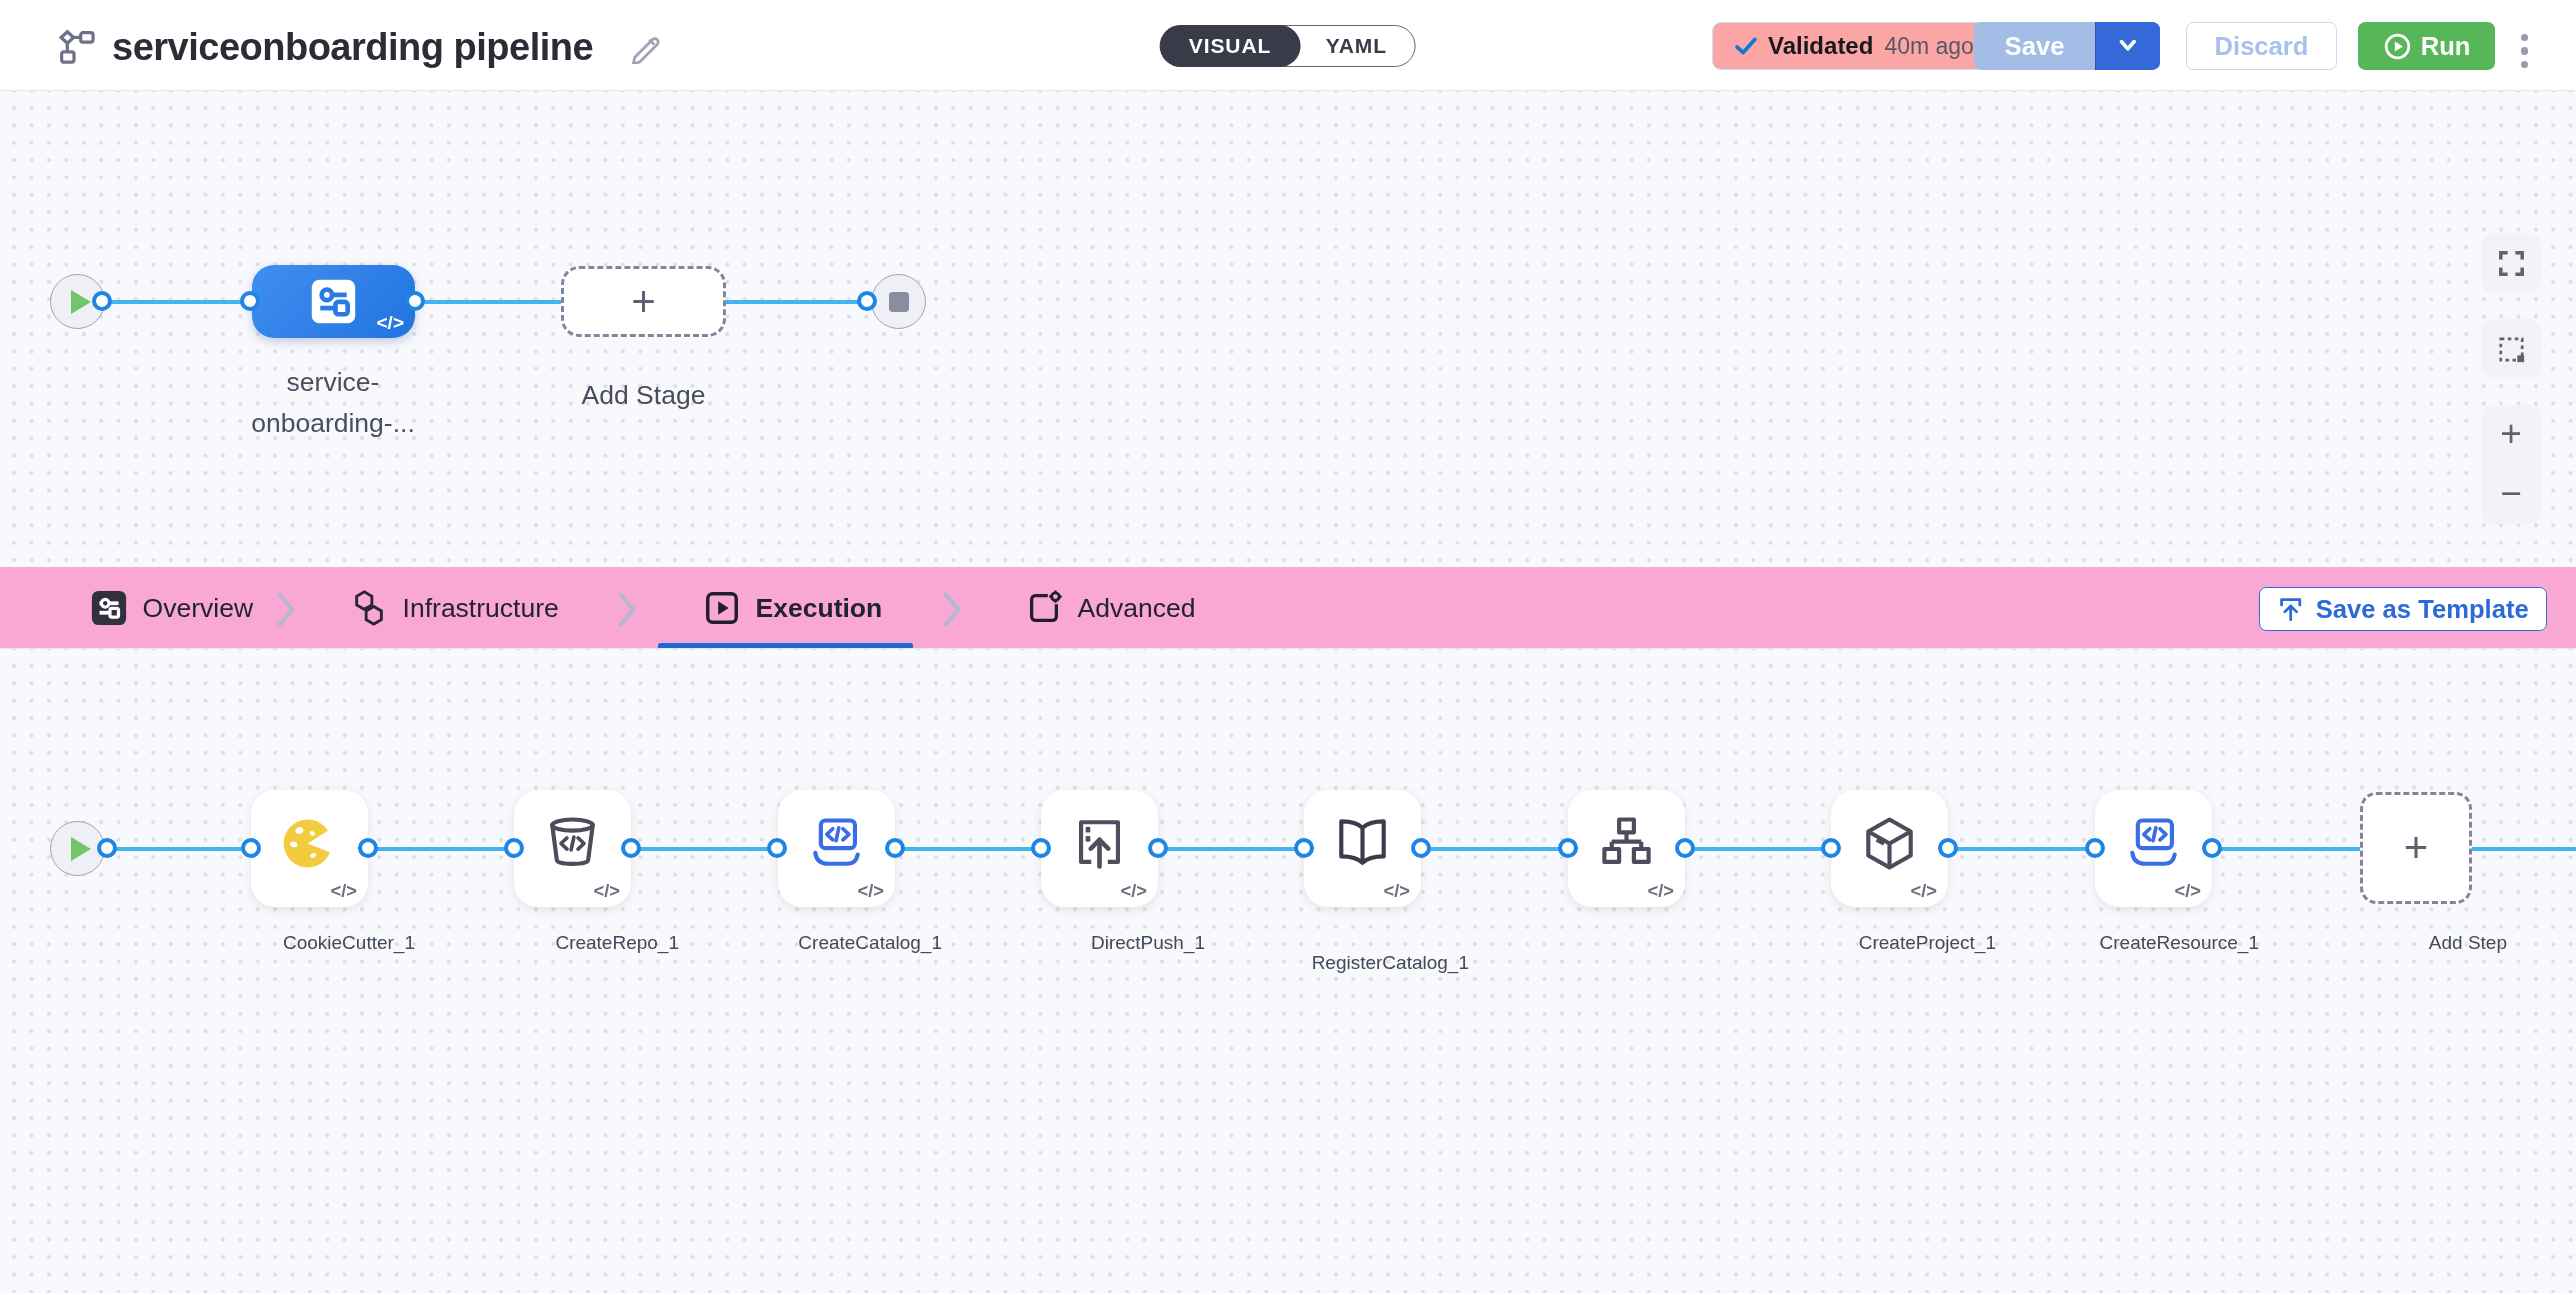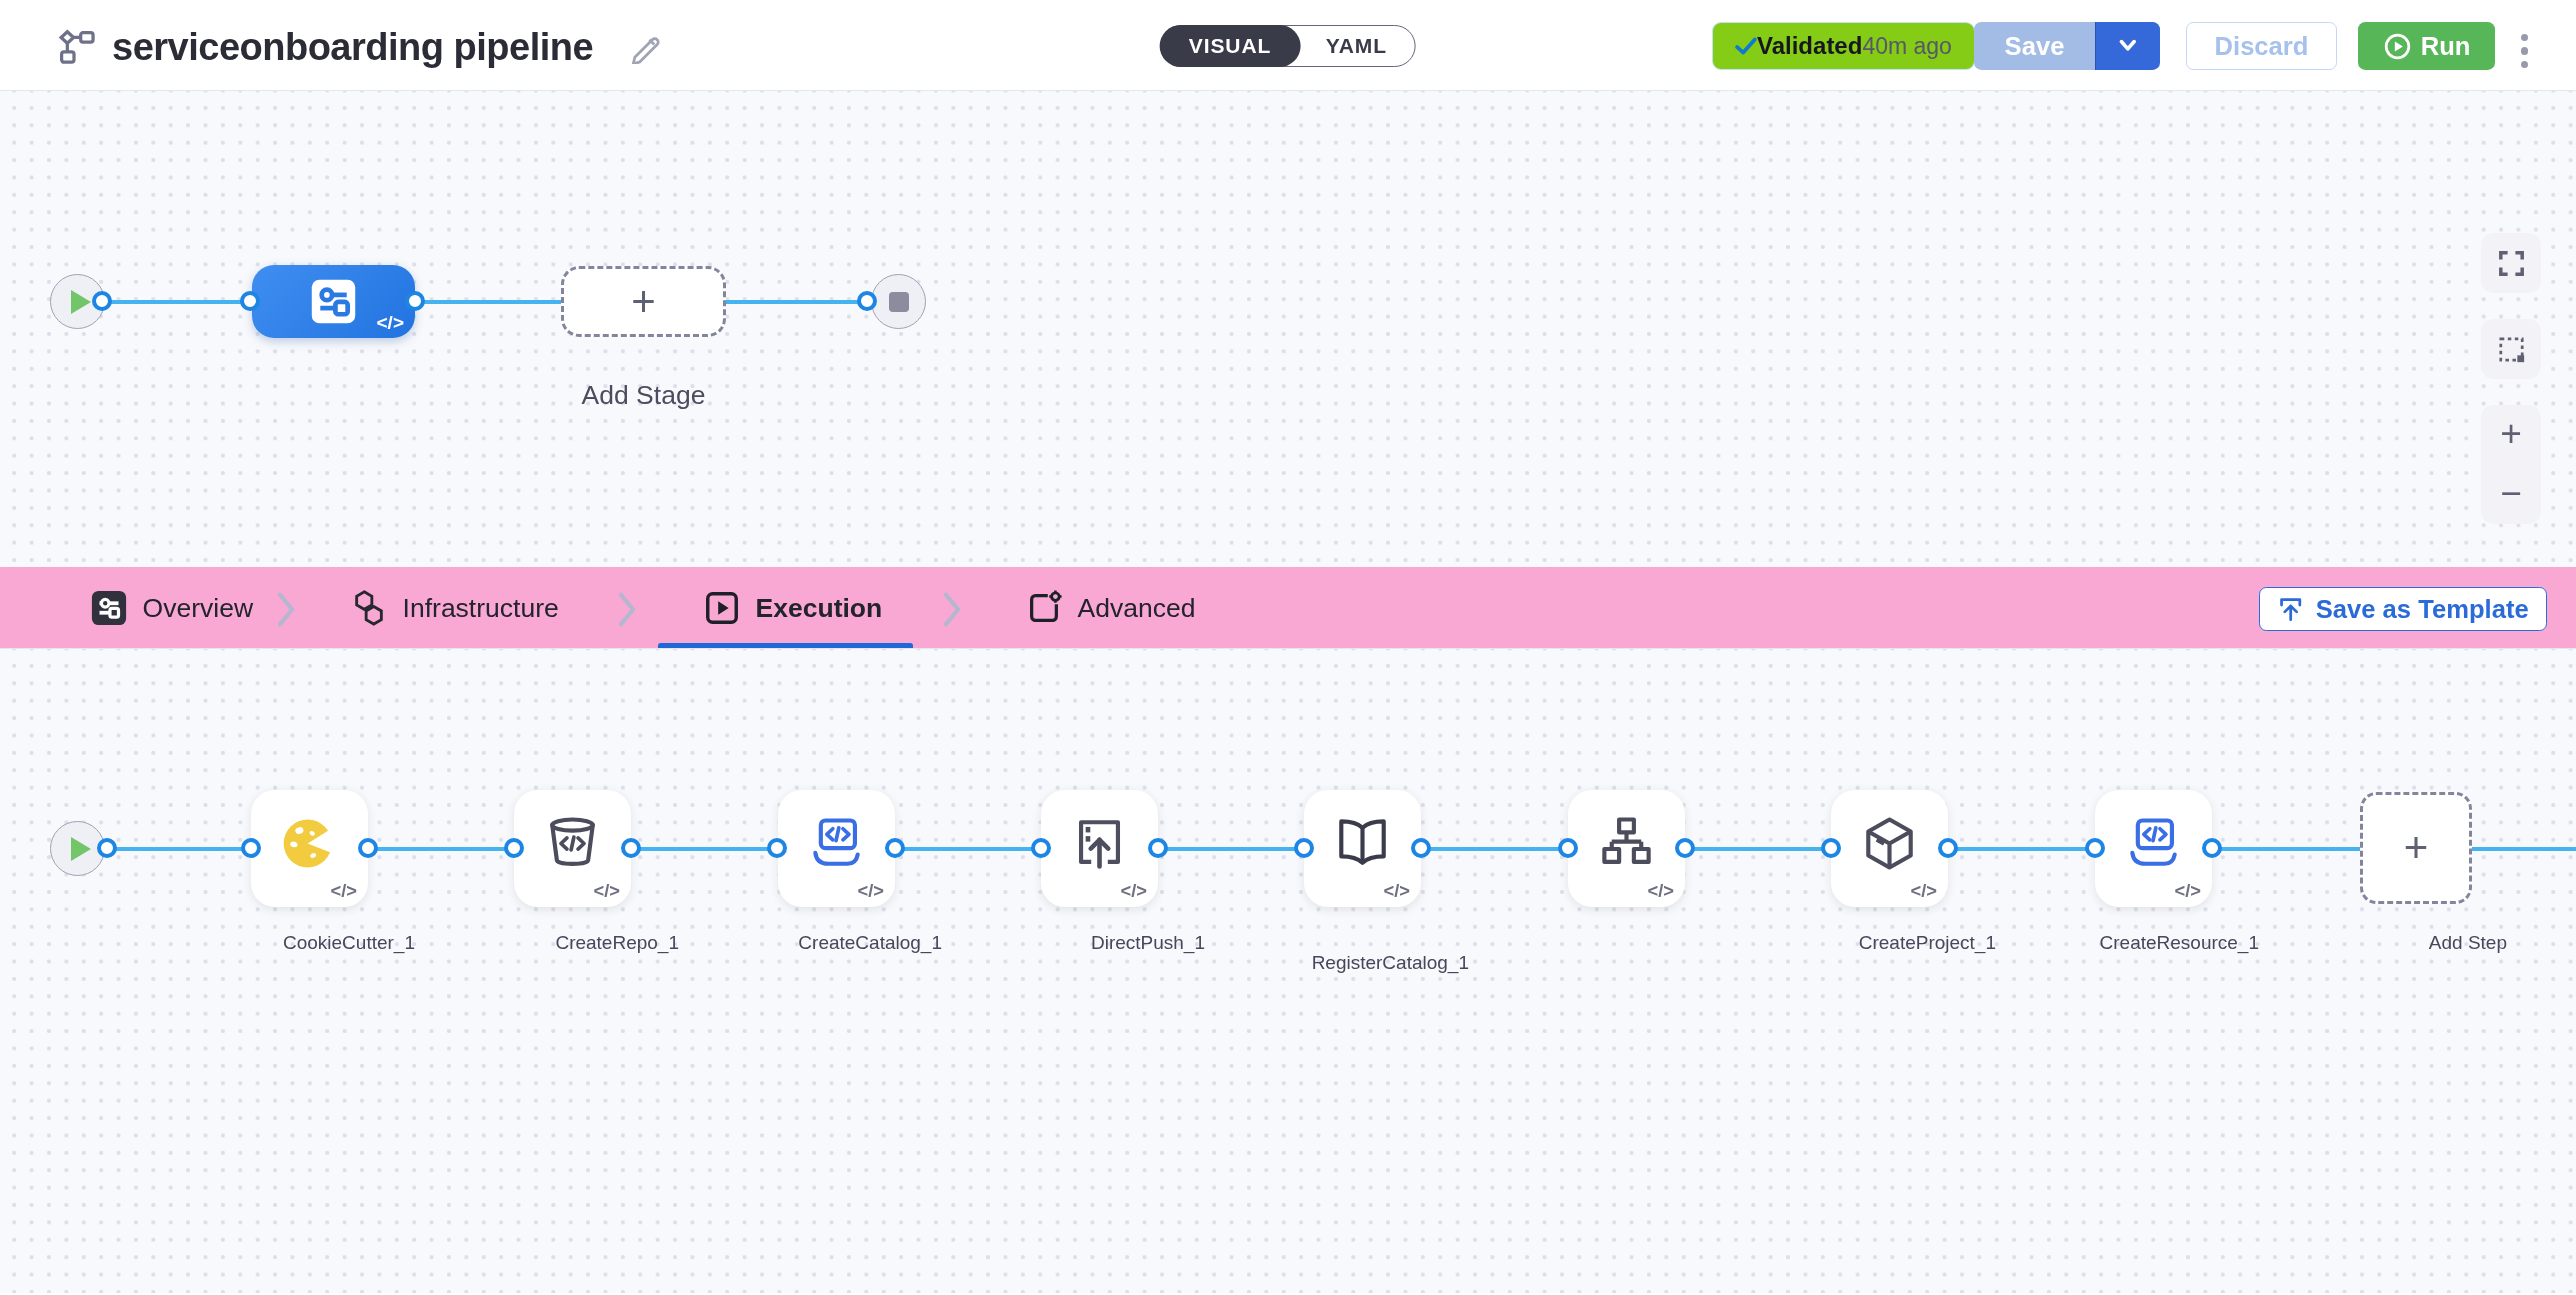--- a/index.html
+++ b/index.html
@@ -13,22 +13,22 @@
   .title { left:112px; top:25.6px; font-size:38px; font-weight:700; color:#2b2c36; letter-spacing:-0.5px; }
   .title-icon { left:52px; top:26.5px; }
   .pencil { left:628px; top:29px; cursor:pointer; }
 
   .toggle { left:50%; top:25px; transform:translateX(-50%); height:42px;
     border:1.8px solid #62657c; border-radius:22px; background:#fff; display:flex; align-items:center;text-align:center; }
   .toggle-visual { height:42px; margin:-1.8px; padding:0 29px; background:#3a3b49; color:#fff;
     border-radius:22px; font-size:21px; font-weight:700; letter-spacing:0.9px; display:flex; align-items:center; }
   .toggle-yaml { padding:0 27.4px; color:#3a3b49; font-size:21px; font-weight:700; letter-spacing:0.9px; }
 
-  .badge { left:1712px; top:22px; height:48px; padding:0 22px; display:flex; align-items:center; 
-    border:1.8px solid #bfe3f7; background:#84cc16; border-radius:9.1px; }
+  .badge { left:1712px; top:22px; height:48px; padding:0 22px; display:flex; align-items:center; gap:11px;
+    border:1.8px solid #bfe3f7; background:#fca5a5; border-radius:9.1px; }
   .badge-label { font-size:24px; font-weight:700; color:#17181f; }
   .badge-time { font-size:23px; color:#565867; }
 
   .btn { display:flex; align-items:center; justify-content:center; border-radius:7.3px;
     font-size:25.6px; font-weight:700; cursor:pointer; }
   .save-main { left:1974px; top:22px; width:121px; height:48px; background:#a2bce6; color:#fff;
     border-radius:7.3px 0 0 7.3px; }
   .save-chev { left:2095px; top:22px; width:65px; height:48px; background:#3568d8;
     border-radius:0 7.3px 7.3px 0; border-left:1.8px solid rgba(22,45,96,.35); }
   .discard { left:2186px; top:22px; width:151px; height:48px; background:#fff;
@@ -169,20 +169,21 @@
 
   <div class="abs start-circle" style="left:871px; top:183px;">
     <span class="end-square"></span>
   </div>
 
   <div class="abs port" style="left:92px; top:200px;"></div>
   <div class="abs port" style="left:240px; top:200px;"></div>
   <div class="abs port" style="left:405px; top:200px;"></div>
   <div class="abs port" style="left:857px; top:200px;"></div>
 
+  <div class="node-label" style="left:223px; top:271px; width:220px;">service-onboarding-...</div>
   <div class="node-label" style="left:552px; top:284px; width:183px;">Add Stage</div>
 
   <div class="abs ctrl-btn" style="top:142px;">
     <svg width="35" height="35" viewBox="0 0 36 36" fill="none" stroke="#5f6173" stroke-width="3.6">
       <path d="M7 14 V7 H14 M22 7 H29 V14 M29 22 V29 H22 M14 29 H7 V22"></path>
     </svg>
   </div>
   <div class="abs ctrl-btn" style="top:228px;">
     <svg width="35" height="35" viewBox="0 0 36 36">
       <rect x="7" y="7" width="22" height="22" fill="none" stroke="#5f6173" stroke-width="2.8" stroke-dasharray="3.6 3.6"></rect>

